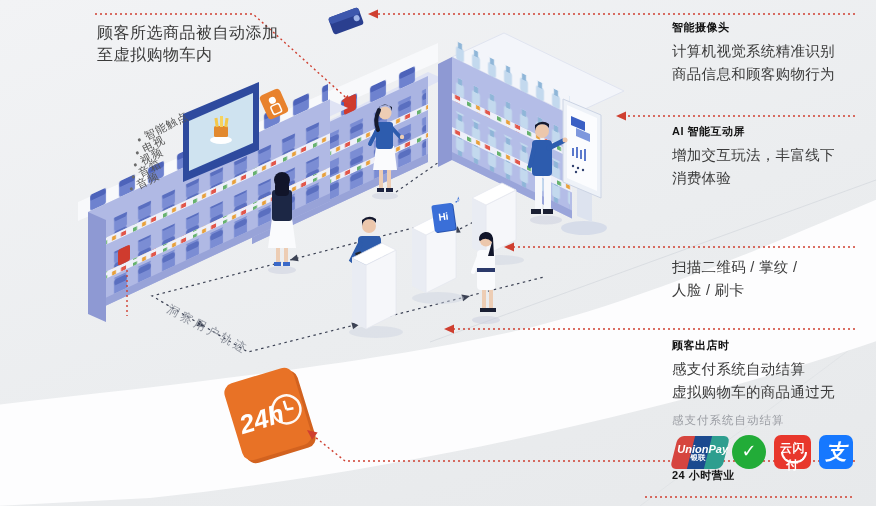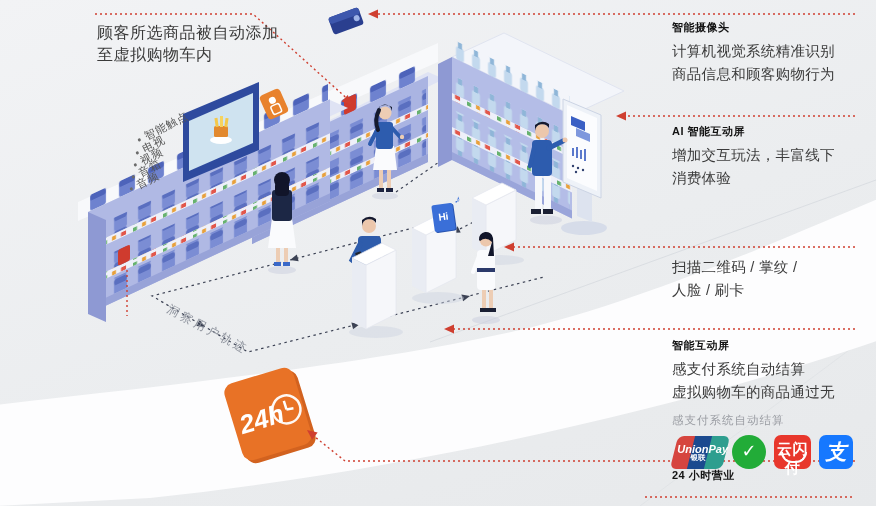--- a/index.html
+++ b/index.html
@@ -29,21 +29,21 @@
   .pay-up .s2{left:19px;background:#1b4a8f;}
   .pay-up .s3{left:36px;background:#2e9e8f;border-radius:0 6px 6px 0;}
   .pay-up .t1{position:absolute;left:4px;top:7px;width:100%;text-align:right;color:#fff;
       font-size:11px;font-weight:700;font-style:italic;}
   .pay-up .t2{position:absolute;left:0;top:17px;width:100%;text-align:center;color:#fff;
       font-size:7.5px;font-weight:700;}
   .pay-wx{width:34px;height:34px;border-radius:50%;background:#22ac38;color:#fff;
       font-size:18px;font-weight:900;text-align:center;line-height:33px;}
   .pay-ysf{position:relative;width:37px;height:34px;border-radius:7px;background:#e8372c;}
   .pay-ysf .yt{position:absolute;left:0;top:5px;width:100%;text-align:center;color:#fff;
-      font-size:15px;font-weight:700;letter-spacing:.5px;}
+      font-size:12px;font-weight:700;letter-spacing:.5px;}
   .pay-ysf .arc{position:absolute;left:7px;top:17px;width:22px;height:9px;border:2px solid #fff;
       border-top:none;border-radius:0 0 11px 11px;}
   .pay-ali{width:34px;height:34px;border-radius:7px;background:#1678ff;color:#fff;
       font-size:21px;font-weight:700;text-align:center;line-height:33px;font-style:italic;}
   
   .hi-sign{left:433px;top:204px;width:21px;height:27px;background:#3a6fd8;border-radius:2px;
       transform:rotate(-8deg);color:#fff;font-size:10px;font-weight:700;text-align:center;
       line-height:26px;box-shadow:1px 1px 0 #2a55b0;}
   .hi-note{left:455px;top:193px;color:#3a6fd8;font-size:11px;font-weight:700;transform:rotate(12deg);}
 </style>
@@ -350,21 +350,21 @@
   <div class="ln">增加交互玩法，丰富线下</div>
   <div class="ln">消费体验</div>
 </div>
 
 <div class="abs sec" style="top:256px;">
   <div class="ln">扫描二维码 / 掌纹 /</div>
   <div class="ln">人脸 / 刷卡</div>
 </div>
 
 <div class="abs sec" style="top:338px;">
-  <h3>智能互动屏</h3>
+  <h3>顾客出店时</h3>
   <div class="ln">感支付系统自动结算</div>
   <div class="ln">虚拟购物车的商品通过无</div>
   <div class="pay-label">感支付系统自动结算</div>
   <div class="pay-row">
     <div class="pay-up">
       <i class="s1"></i>
       <i class="s2"></i>
       <i class="s3"></i>
       <span class="t1">UnionPay</span>
       <span class="t2">银联</span>

